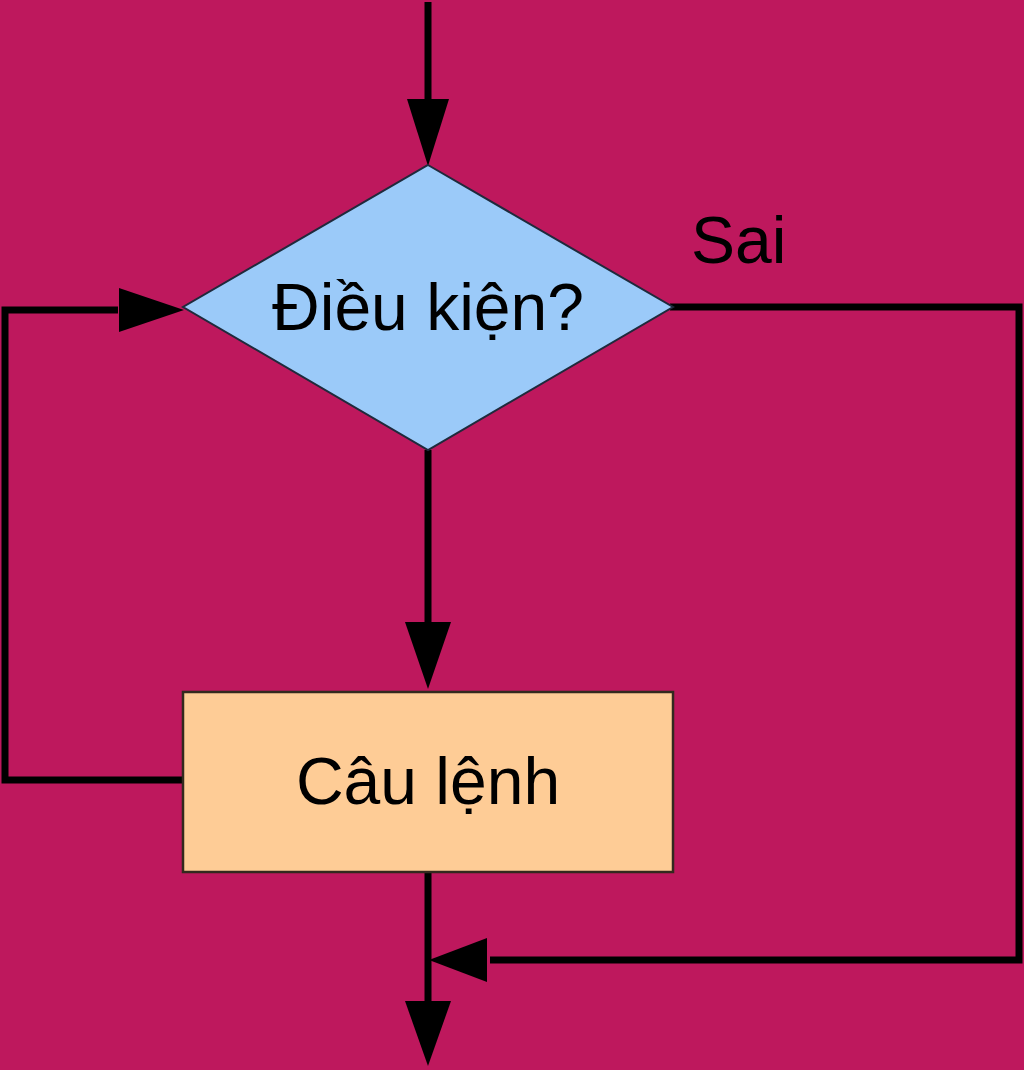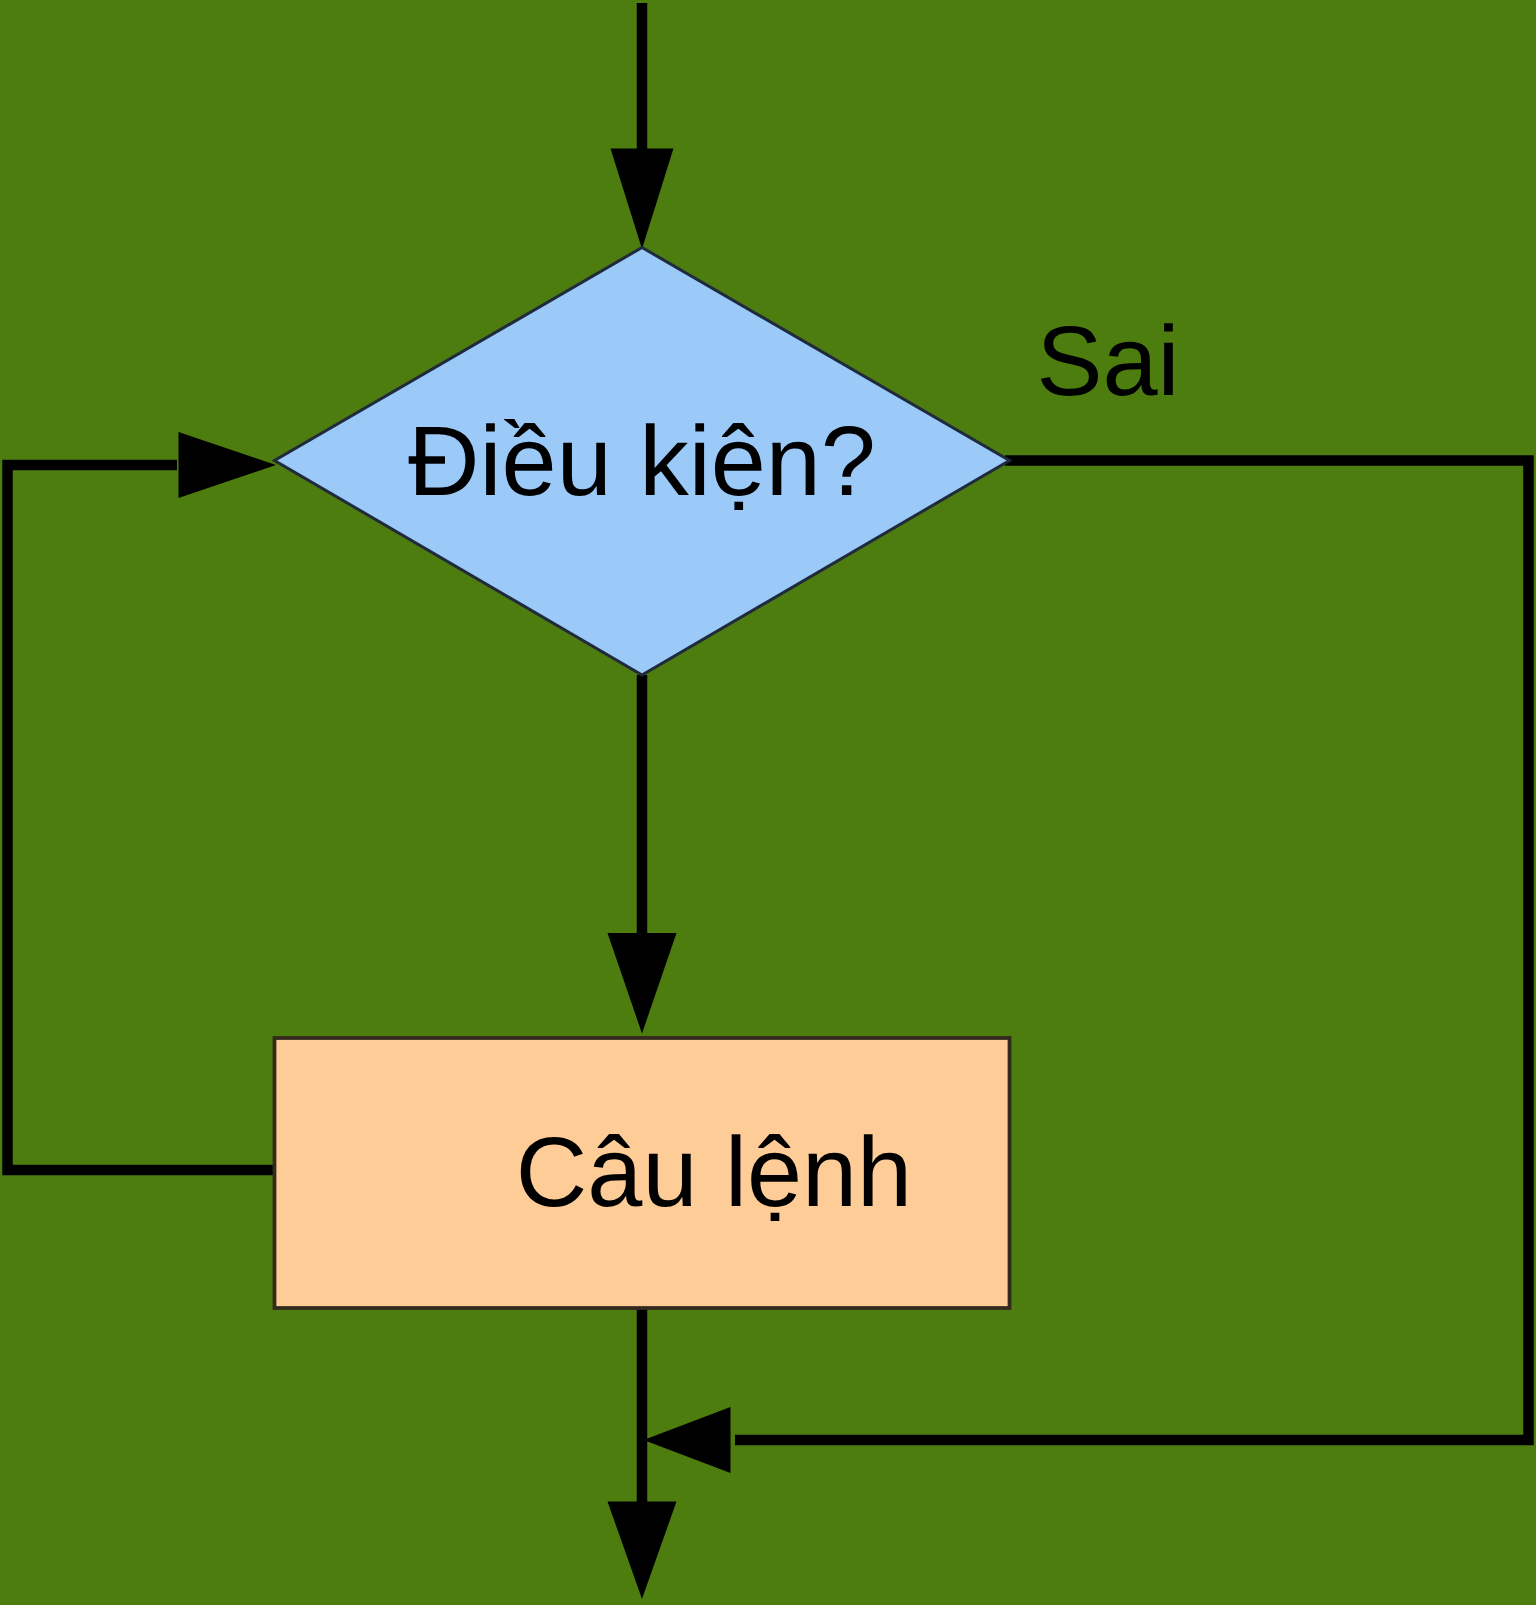--- a/index.html
+++ b/index.html
@@ -4,21 +4,21 @@
 <style>
   html, body {
     margin: 0;
     padding: 0;
     background: #FFFFFF;
   }
   .canvas {
     position: relative;
     width: 1024px;
     height: 1070px;
-    background: #4d7c0f;
+    background: #be185d;
     font-family: "Liberation Sans", sans-serif;
     overflow: hidden;
   }
   .canvas svg {
     position: absolute;
     left: 0;
     top: 0;
     display: block;
   }
   .connector {
@@ -52,21 +52,20 @@
     left: 183px;
     top: 165px;
     width: 490px;
     height: 285px;
   }
   .process-label-box {
     left: 183px;
     top: 692px;
     width: 490px;
     height: 180px;
-    margin-left: 48px;
   }
   .sai-label-box {
     left: 691px;
     top: 204px;
   }
   .dung-label-box {
     left: 447px;
     top: 503px;
   }
 </style>

